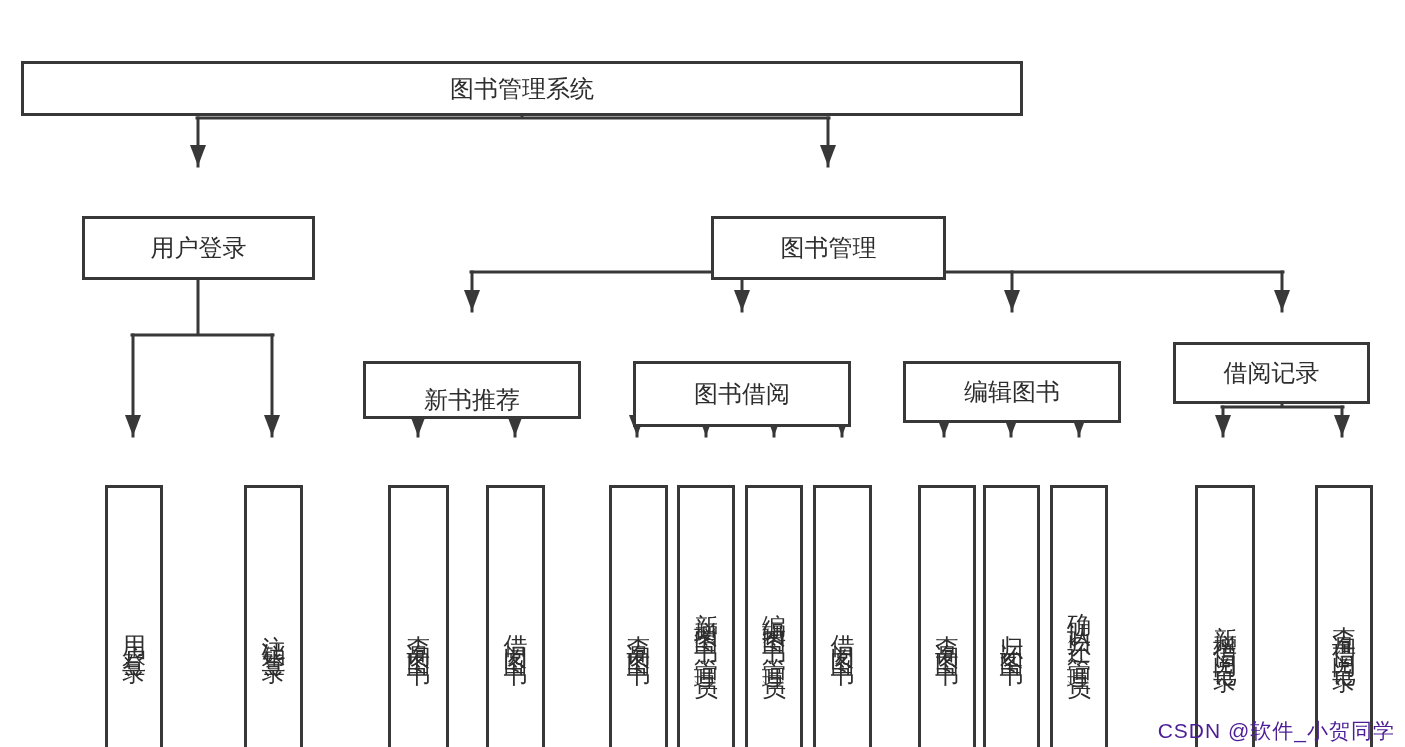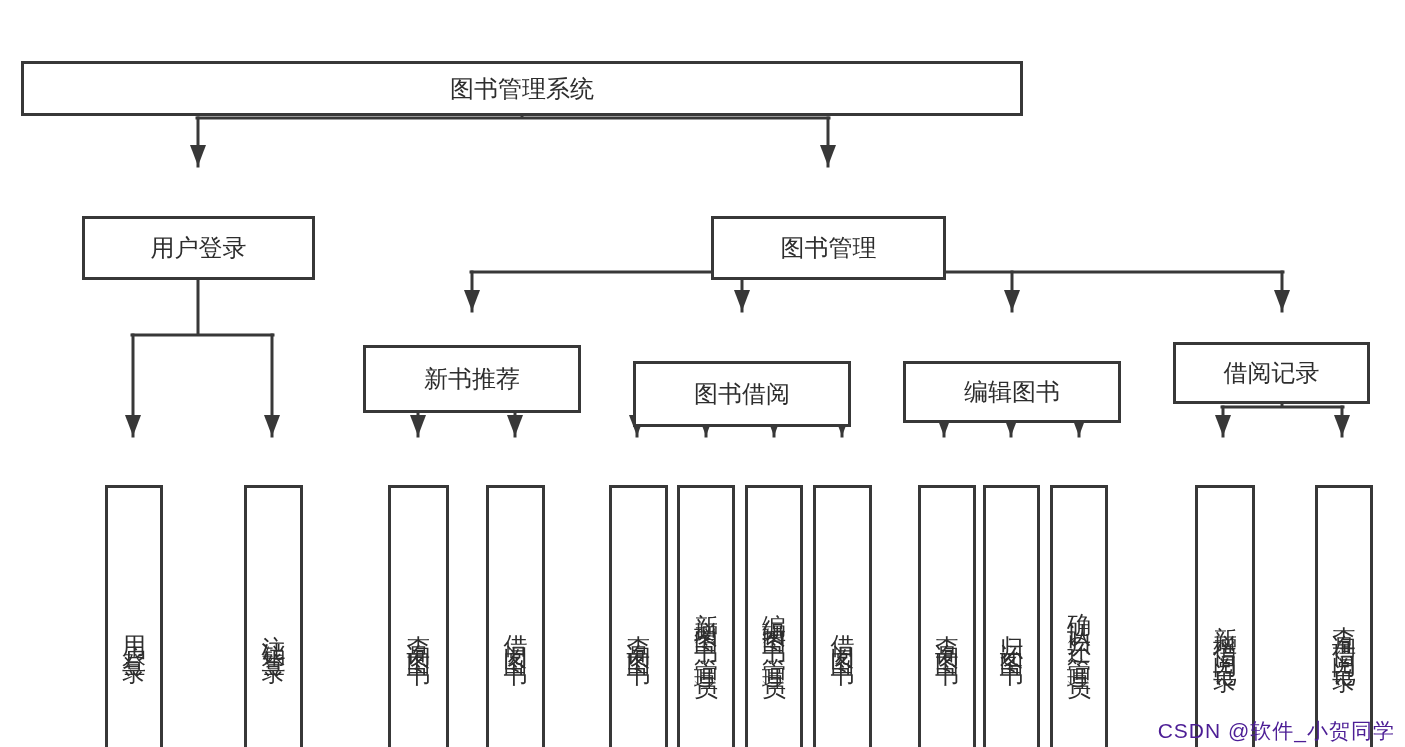--- a/index.html
+++ b/index.html
@@ -89,21 +89,21 @@
     <span>图书管理系统</span>
   </div>
 
   <div class="box" style="left:82px; top:168px; width:233px; height:64px;">
     <span>用户登录</span>
   </div>
   <div class="box" style="left:711px; top:168px; width:235px; height:64px;">
     <span>图书管理</span>
   </div>
 
-  <div class="box" style="left:363px; top:297px; width:218px; height:68px;">
+  <div class="box" style="left:363px; top:313px; width:218px; height:58px;align-items:flex-end;">
     <span>新书推荐</span>
   </div>
   <div class="box" style="left:633px; top:313px; width:218px; height:66px;">
     <span>图书借阅</span>
   </div>
   <div class="box" style="left:903px; top:313px; width:218px; height:62px;">
     <span>编辑图书</span>
   </div>
   <div class="box" style="left:1173px; top:294px; width:197px; height:62px;">
     <span>借阅记录</span>

